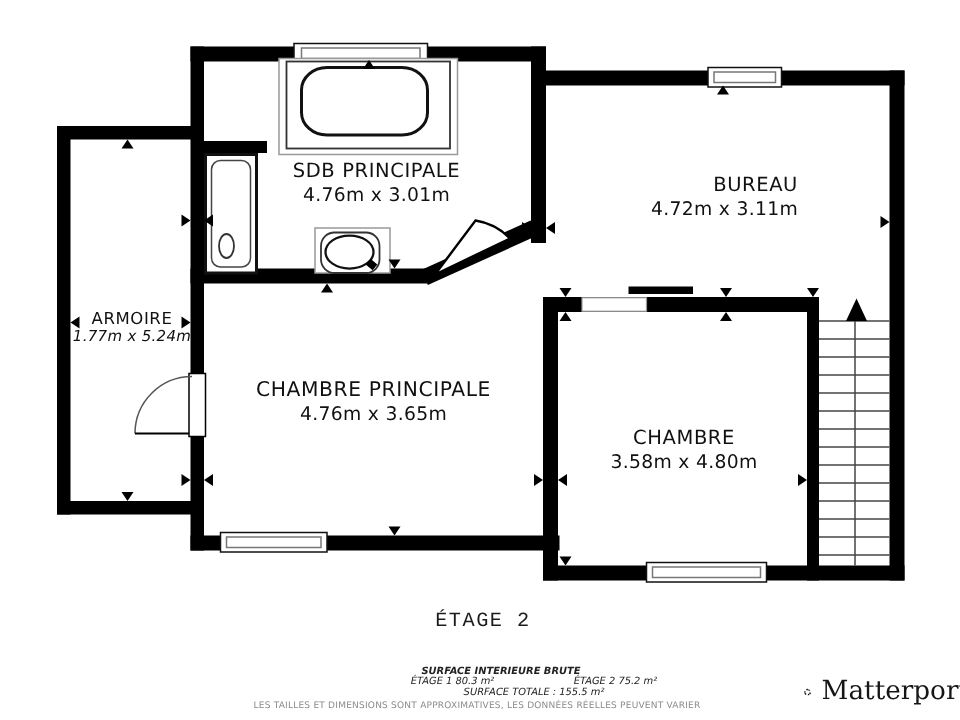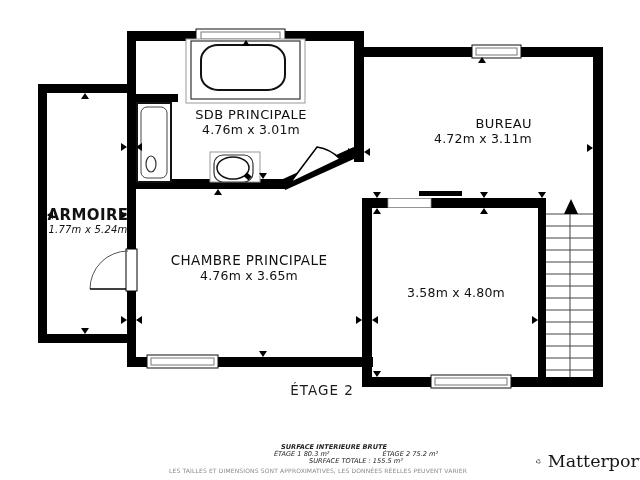--- a/index.html
+++ b/index.html
@@ -10,21 +10,21 @@
     -webkit-font-smoothing:antialiased;
   }
   .stage{position:absolute;inset:0;width:511px;height:480px;}
   svg.plan{position:absolute;left:0;top:0;}
   .lbl{position:absolute;transform:translateX(-50%);text-align:center;color:#111;white-space:nowrap;}
   .room-name{letter-spacing:.4px;}
   .room-dims{letter-spacing:.2px;}
   .sdb-name,.bureau-name,.chambre-name{font-size:13px;}
   .chpr-name{font-size:13.5px;}
   .sdb-dims,.bureau-dims,.chambre-dims,.chpr-dims{font-size:12.5px;}
-  .armoire-name{font-size:15px;font-weight:bold;}
+  .armoire-name{font-size:11px;}
   .armoire-dims{font-size:10px;font-style:italic;}
   .floor-title{font-size:13.5px;letter-spacing:1px;color:#1c1c1c;}
   .footer{position:absolute;left:334px;top:444px;transform:translateX(-50%);
           text-align:center;color:#333;line-height:7.2px;white-space:nowrap;font-style:italic;}
   .footer .head{font-size:6.6px;font-weight:bold;color:#222;}
   .footer .line{font-size:6.6px;color:#222;display:flex;justify-content:center;gap:9px;}
   .footer .line span{display:inline-block;padding-left:44px;}
   .disclaimer{position:absolute;left:318px;top:467px;transform:translateX(-50%);
           font-size:6px;color:#8a8a8a;letter-spacing:.15px;white-space:nowrap;}
   .brand{position:absolute;left:536px;top:445px;width:110px;height:32px;display:flex;align-items:center;}
@@ -179,24 +179,25 @@
     <div class="room-name armoire-name">ARMOIRE</div>
     <div class="room-dims armoire-dims">1.77m x 5.24m</div>
   </div>
 
   <div class="lbl" style="left:249px;top:252px;">
     <div class="room-name chpr-name">CHAMBRE PRINCIPALE</div>
     <div class="room-dims chpr-dims">4.76m x 3.65m</div>
   </div>
 
   <div class="lbl" style="left:456px;top:285px;">
+    <div class="room-name chambre-name">CHAMBRE</div>
     <div class="room-dims chambre-dims">3.58m x 4.80m</div>
   </div>
 
-  <div class="lbl floor-title" style="left:322px;top:382px;">ÉTAGE 2</div>
+  <div class="lbl floor-title" style="left:322px;top:407px;font-family:Liberation Mono, monospace;">ÉTAGE 2</div>
 
   <div class="footer">
     <div class="head">SURFACE INTERIEURE BRUTE</div>
     <div class="line">
       <span>ÉTAGE 1 80.3 m²</span>
       <span>ÉTAGE 2 75.2 m²</span>
     </div>
     <div class="line">
       <span>SURFACE TOTALE :  155.5 m²</span>
     </div>

